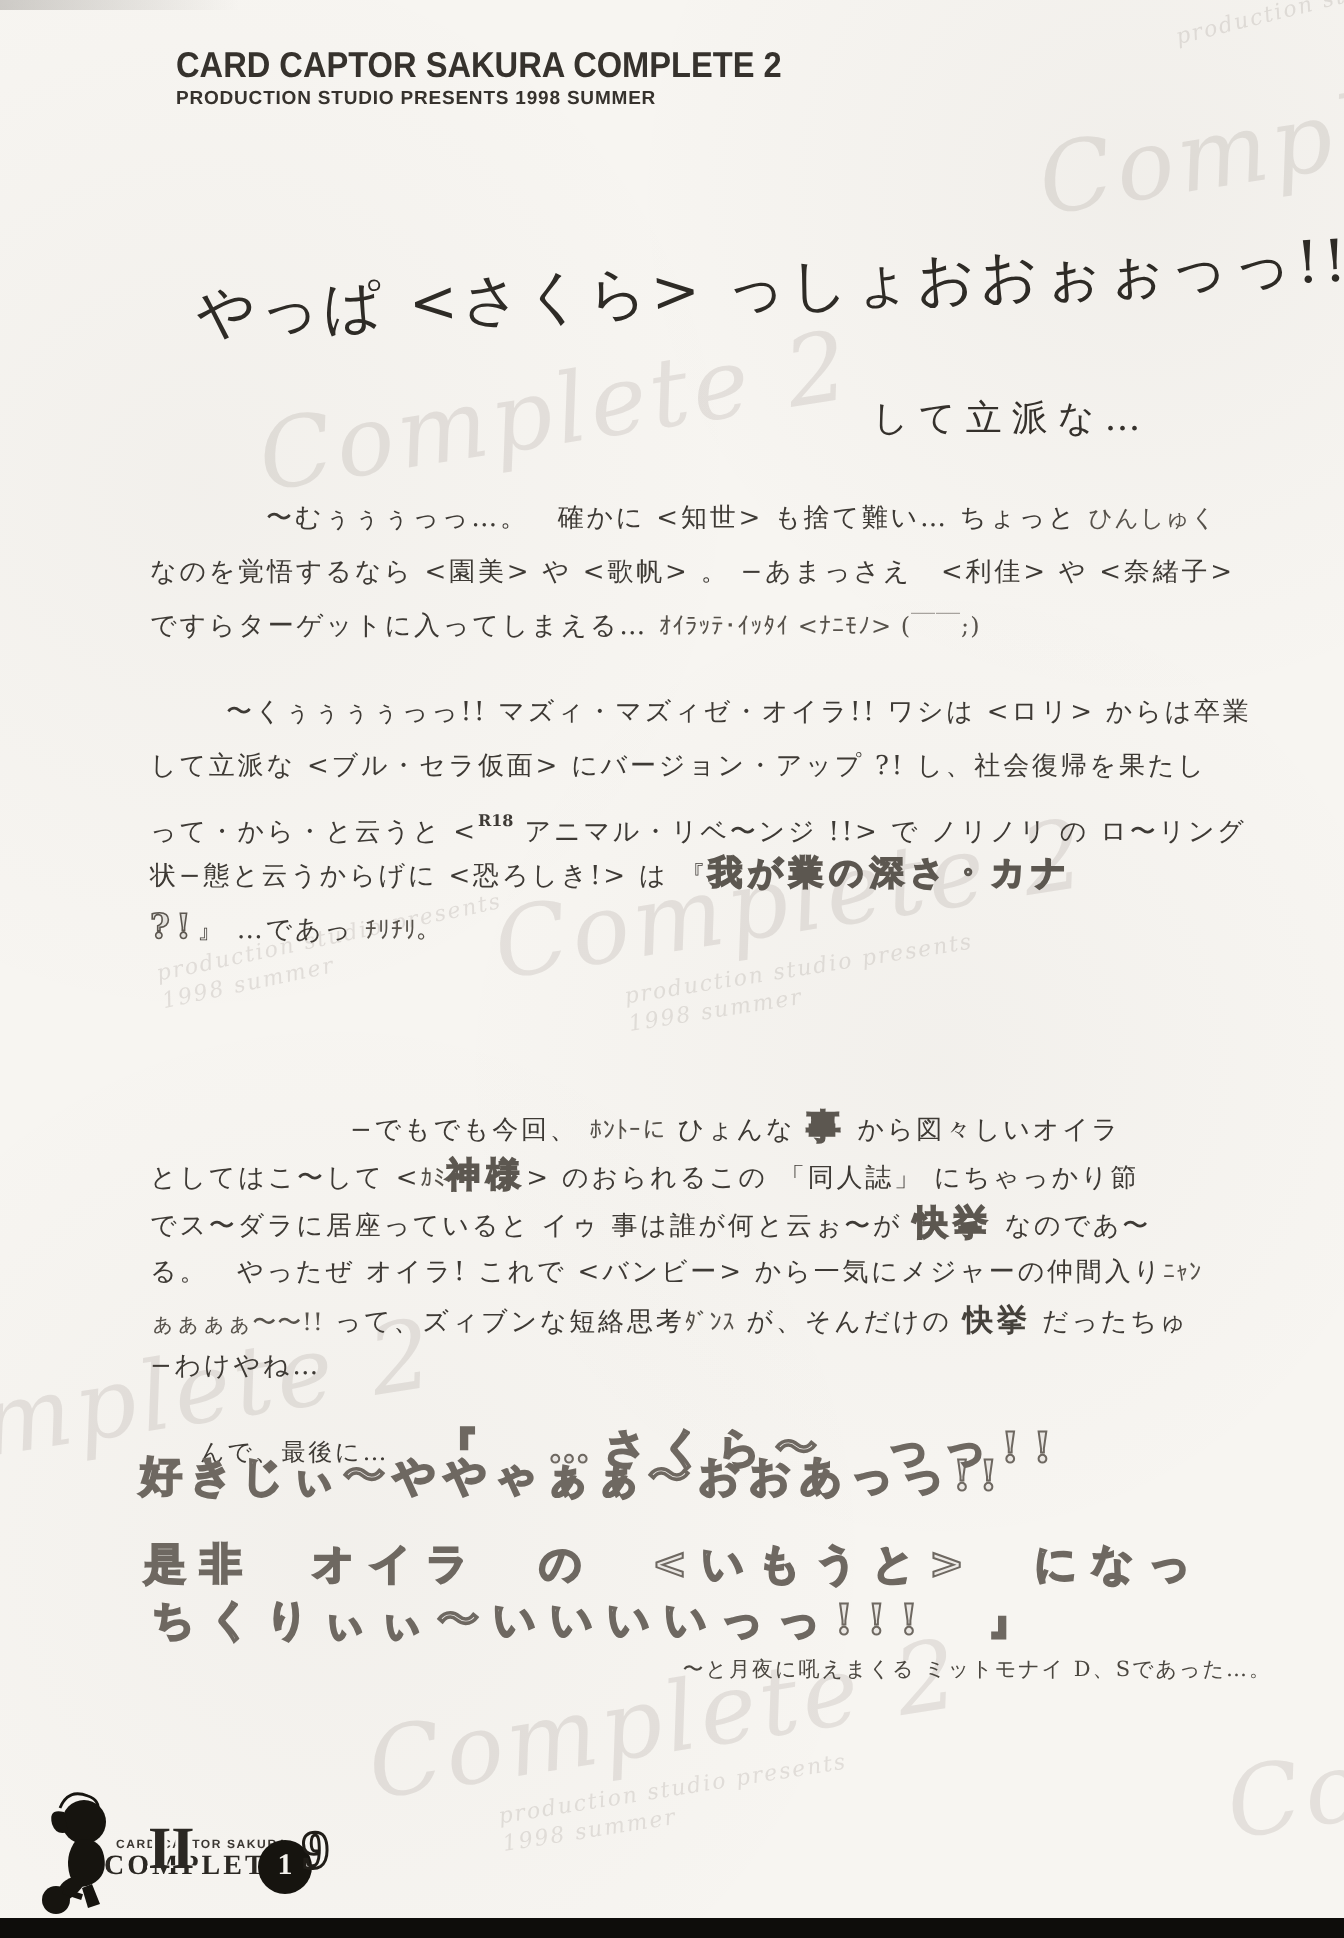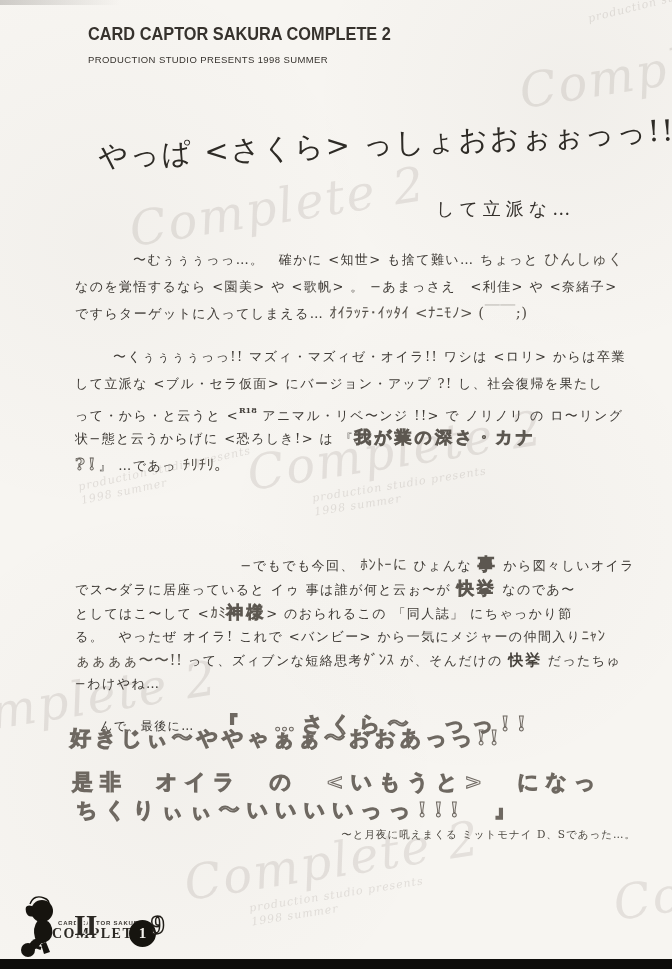--- a/index.html
+++ b/index.html
@@ -24,33 +24,33 @@
   .wm3{left:248px; top:422px;}
   .wm4{left:-80px; top:672px;}
   .wm5{left:185px; top:832px;}
   .wm6{left:612px; top:852px;}
   .wm7{left:78px; top:462px; transform:rotate(-12deg);}
   .wm8{left:585px; top:-14px; transform:rotate(-14deg);}
   .wm7 .sub,.wm8 .sub{margin-left:0;}
   
   .hdr{position:absolute; left:88px; top:24px; font-family:"Liberation Sans",sans-serif; color:#36322d;}
   .hdr .h1{font-size:16px; font-weight:700; letter-spacing:0; transform:scale(1.02,1.12); transform-origin:left top; white-space:nowrap;}
-  .hdr .h2{font-size:9.5px; font-weight:400; letter-spacing:0.4px; margin-top:12px; white-space:nowrap;}
+  .hdr .h2{font-size:9.5px; font-weight:700; letter-spacing:0.4px; margin-top:2px; white-space:nowrap;}
   
   .title{position:absolute; left:98px; top:126px; width:500px; font-size:29px; color:#2e2b26;
          letter-spacing:2px; transform:rotate(-2.6deg); white-space:nowrap;}
   .subtitle{position:absolute; left:436px; top:197px; font-size:18px; letter-spacing:5px; color:#35312c; white-space:nowrap;}
   
   .para{position:absolute; left:75px; width:560px; font-size:13px; letter-spacing:1.4px;}
   .line{height:27px; line-height:27px; white-space:nowrap;}
   .p3 .line{height:24px; line-height:24px;}
   .indent1{padding-left:58px;}
   .indent2{padding-left:38px;}
-  .indent3{padding-left:100px;text-align:right;}
-  .small{font-size:15px; color:#57524b; letter-spacing:0.5px;margin-top:36px;}
+  .indent3{padding-left:100px;}
+  .small{font-size:12px; color:#57524b; letter-spacing:0.5px;margin-top:36px;}
   .sup{font-size:8px; vertical-align:7px; letter-spacing:0;font-weight:bold;}
   .em-outline{font-size:17px; font-weight:bold; letter-spacing:3px;
       color:rgba(60,56,50,0.10); -webkit-text-stroke:0.8px #5c5750;}
   .em-bold{font-size:15px; font-weight:bold; letter-spacing:2px; color:#45413b;}
   
   .finale-line{position:absolute; white-space:nowrap; font-size:21px; letter-spacing:7px;
       font-weight:bold; color:rgba(60,56,50,0.06); -webkit-text-stroke:1px #6e6861;}
   .fin-intro{position:absolute; left:100px; top:718px; font-size:12px; letter-spacing:1.4px; white-space:nowrap;}
   .f1{left:218px; top:710px;}
   .f2{left:70px; top:724px; letter-spacing:4px;}
@@ -132,24 +132,24 @@
     <div class="line">
       <span class="em-outline">?!</span><span>』 …であっ </span><span class="small">ﾁﾘﾁﾘ。</span>
     </div>
   </div>
 
   <div class="para p3" style="top:552px;">
     <div class="line indent3">
       <span>−でもでも今回、 </span><span class="small">ﾎﾝﾄｰに</span><span> ひょんな </span><span class="em-outline">事</span><span> から図々しいオイラ</span>
     </div>
     <div class="line">
-      <span>でス〜ダラに居座っていると イゥ 事は誰が何と云ぉ〜が </span><span class="em-outline">快挙</span><span> なのであ〜</span>
+      <span>としてはこ〜して &lt;</span><span class="small">ｶﾐ</span><span class="em-outline">神様</span><span>&gt; のおられるこの 「同人誌」 にちゃっかり節</span>
     </div>
     <div class="line">
-      <span>としてはこ〜して &lt;</span><span class="small">ｶﾐ</span><span class="em-outline">神様</span><span>&gt; のおられるこの 「同人誌」 にちゃっかり節</span>
+      <span>でス〜ダラに居座っていると イゥ 事は誰が何と云ぉ〜が </span><span class="em-outline">快挙</span><span> なのであ〜</span>
     </div>
     <div class="line">
       <span>る。　やったぜ オイラ! これで &lt;バンビー&gt; から一気にメジャーの仲間入り</span><span class="small">ﾆｬﾝ</span>
     </div>
     <div class="line">
       <span class="small">ぁぁぁぁ〜〜!!</span><span> って、ズィブンな短絡思考</span><span class="small">ﾀﾞﾝｽ</span><span> が、そんだけの </span><span class="em-bold">快挙</span><span> だったちゅ</span>
     </div>
     <div class="line"><span>−わけやね…</span></div>
   </div>
 

